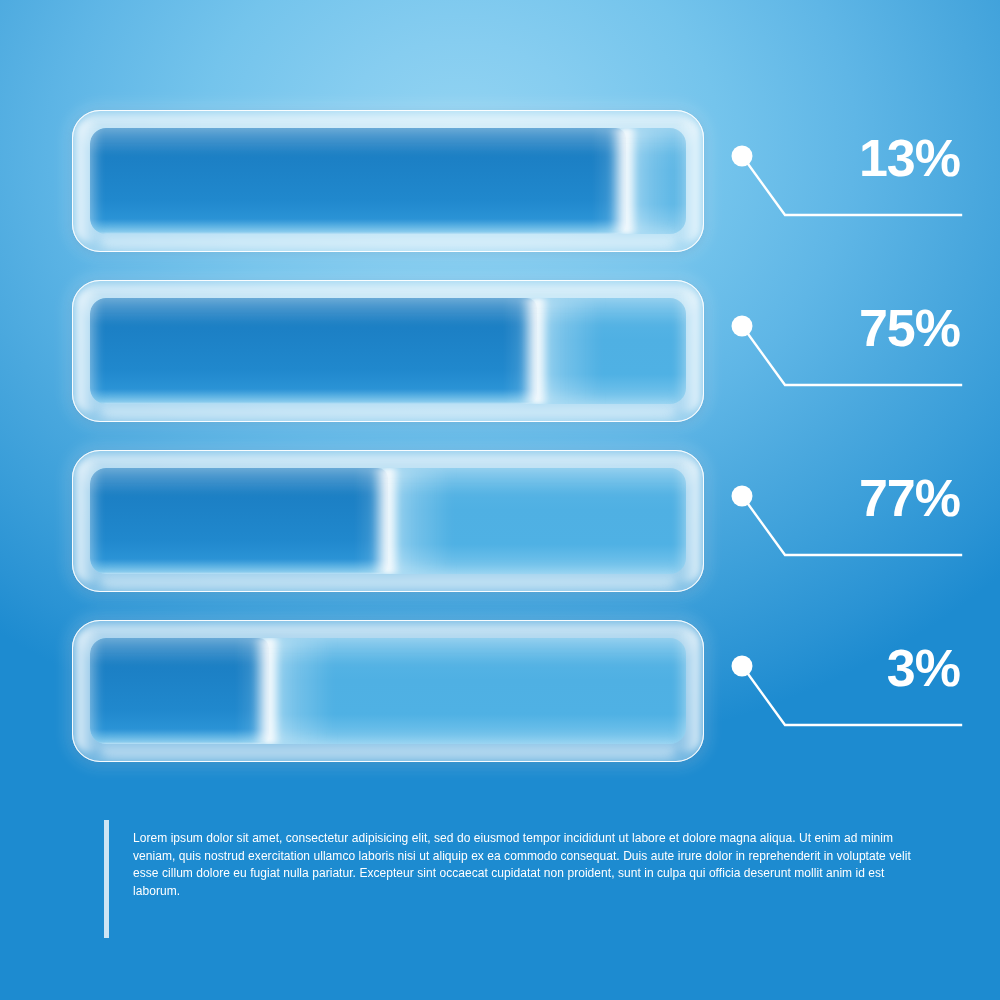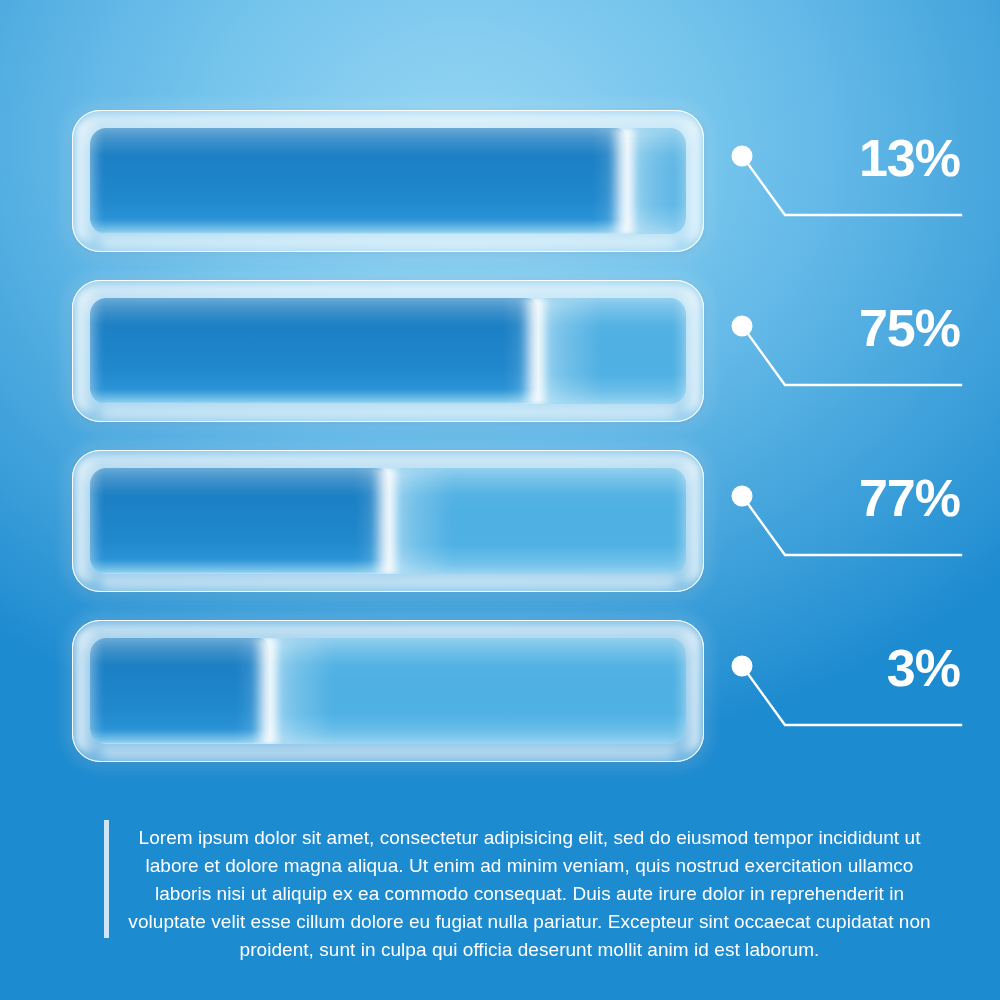--- a/index.html
+++ b/index.html
@@ -222,25 +222,25 @@
   }
   .footer-bar {
     width: 5px;
     min-width: 5px;
     height: 118px;
     background: rgba(255,255,255,0.78);
   }
   .footer-text {
     color: #ffffff;
     font-family: "Liberation Sans", sans-serif;
-    font-size: 19px;
+    font-size: 12px;
     line-height: 1.47;
     letter-spacing: 0.05px;
-    text-align: center;
-    margin: 2px;
+    text-align: left;
+    margin: 8px;
     padding-top: 2px;
   }
 </style>
 </head>
 <body>
 
 <div id="infographic">
 
   <div class="bars-layer" id="bars-layer">
       <div class="bar-wrap" style="top: 110px;">

